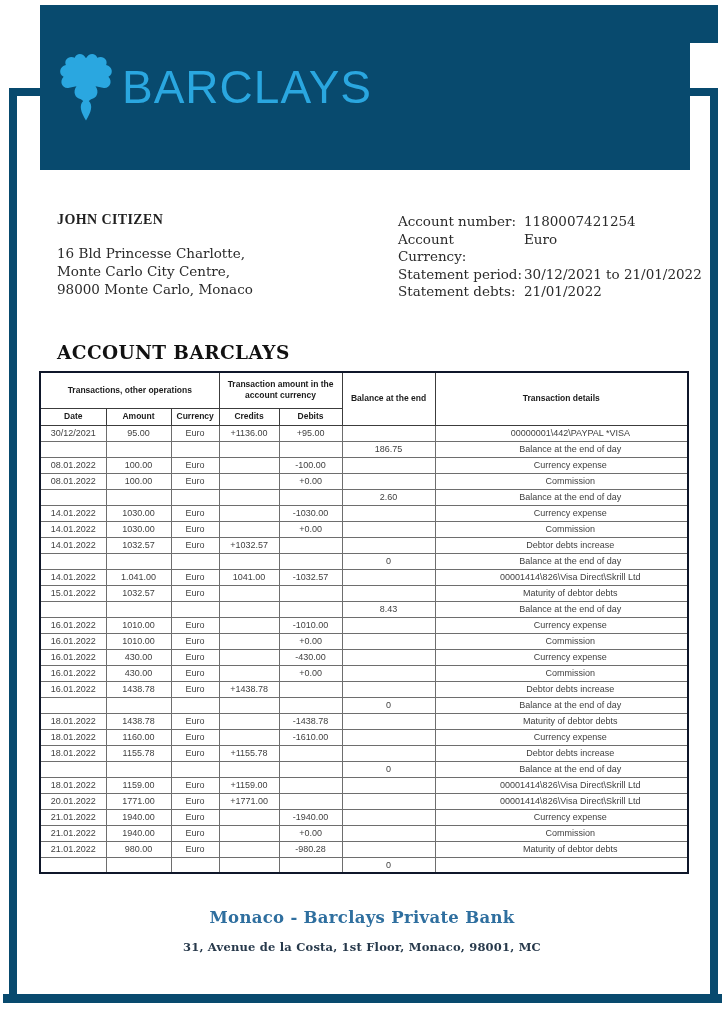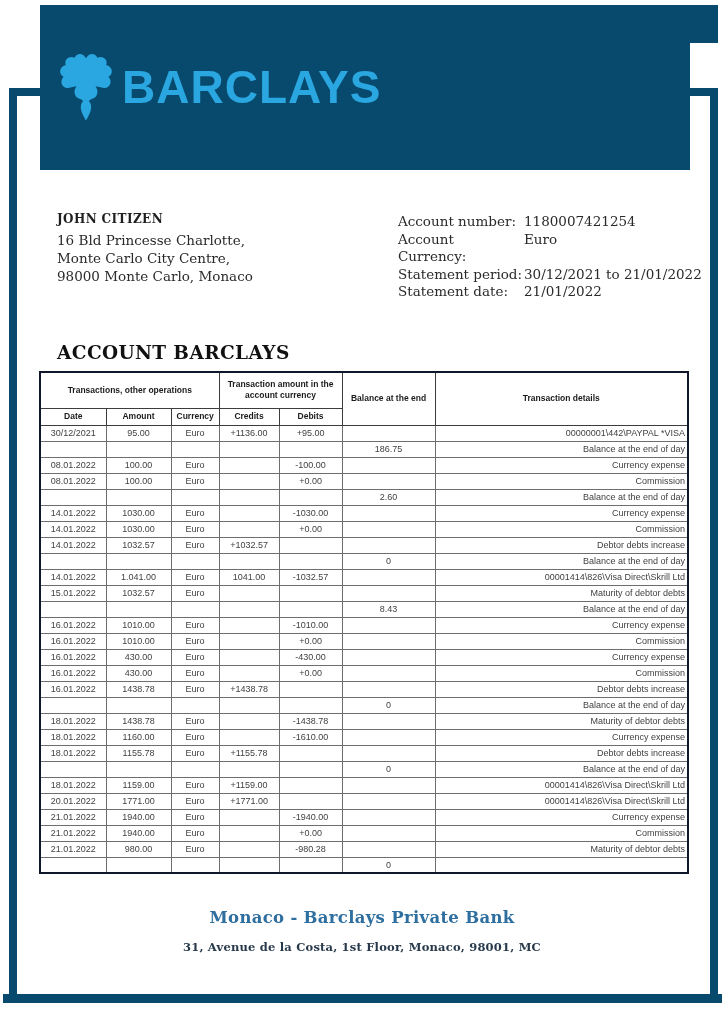--- a/index.html
+++ b/index.html
@@ -11,33 +11,33 @@
   html,body{width:724px;background:#fff;}
   body{font-family:"DejaVu Serif",serif;}
   .page{position:relative;width:724px;height:1024px;background:#fff;overflow:hidden;}
 
   
   .top-bar{position:absolute;left:40px;top:5px;width:678px;height:38px;background:var(--dark-blue);}
   .banner{position:absolute;left:40px;top:42px;width:650px;height:128px;background:var(--dark-blue);}
   .eagle{position:absolute;left:18px;top:8px;width:56px;height:76px;}
   .eagle path{fill:var(--light-blue);}
   .wordmark{position:absolute;left:82px;top:22px;font-family:"Liberation Sans",sans-serif;
-    font-weight:bold;font-size:46px;line-height:46px;color:var(--light-blue);letter-spacing:1px;}
+    font-weight:normal;font-size:46px;line-height:46px;color:var(--light-blue);letter-spacing:1px;}
 
   
   .frame{position:absolute;background:var(--dark-blue);}
   .frame-left{left:9px;top:88px;width:8px;height:915px;}
   .frame-right{left:710px;top:88px;width:8px;height:915px;}
   .frame-bottom{left:3px;top:994px;width:719px;height:9px;}
   .frame-stub-left{left:9px;top:88px;width:33px;height:8px;}
   .frame-stub-right{left:686px;top:88px;width:32px;height:8px;}
 
   
   .holder{position:absolute;left:57px;top:212px;color:#1f1f1f;}
-  .holder-name{font-size:12px;font-weight:bold;letter-spacing:.4px;margin-bottom:5px;}
+  .holder-name{font-size:14px;font-weight:bold;letter-spacing:.4px;margin-bottom:16px;font-family:Liberation Serif, serif;}
   .holder-line{font-size:13.5px;line-height:18px;color:#2a2a2a;}
 
   
   .acct-info{position:absolute;left:398px;top:213px;font-size:13.5px;color:#2a2a2a;}
   .acct-row{display:flex;line-height:17.5px;}
   .acct-label{width:126px;}
   .acct-value{white-space:nowrap;}
 
   
   .summary-title{position:absolute;left:57px;top:342px;font-size:18.5px;font-weight:bold;
@@ -45,21 +45,21 @@
 
   table.summary-table{position:absolute;left:39px;top:371px;width:648px;border-collapse:collapse;
     table-layout:fixed;font-family:"Liberation Sans",sans-serif;color:#3f3f3f;
     border:2px solid #0f172a;}
   .summary-table th{border:1px solid #3c3c3c;font-size:8.5px;font-weight:bold;color:#1c1c1c;
     text-align:center;vertical-align:middle;padding:1px 5px;line-height:11px;}
   .summary-table .group-row th{height:36px;}
   .summary-table .sub-row th{height:17px;}
   .summary-table td{border:1px solid #6e6e6e;font-size:9px;height:16px;text-align:center;
     vertical-align:middle;padding:0 2px;white-space:nowrap;overflow:hidden;}
-  .summary-table td.details{text-align:right;padding-left:20px;}
+  .summary-table td.details{text-align:center;padding-left:20px;}
 
   
   .footer-bank{position:absolute;left:0;top:908px;width:724px;text-align:center;
     font-size:16.5px;font-weight:bold;color:var(--footer-blue);letter-spacing:.3px;}
   .footer-addr{position:absolute;left:0;top:940px;width:724px;text-align:center;
     font-size:11.5px;font-weight:bold;color:#27394b;letter-spacing:.2px;}
 </style>
 </head>
 <body>
 
@@ -94,21 +94,21 @@
     </div>
     <div class="acct-row">
       <span class="acct-label">Account Currency:</span>
       <span class="acct-value">Euro</span>
     </div>
     <div class="acct-row">
       <span class="acct-label">Statement period:</span>
       <span class="acct-value">30/12/2021 to 21/01/2022</span>
     </div>
     <div class="acct-row">
-      <span class="acct-label">Statement date:</span>
+      <span class="acct-label">Statement debts:</span>
       <span class="acct-value">21/01/2022</span>
     </div>
   </div>
 
   <div class="summary-title">ACCOUNT BARCLAYS</div>
 
   <table class="summary-table">
     <colgroup>
       <col style="width:66px">
         <col style="width:65px">

